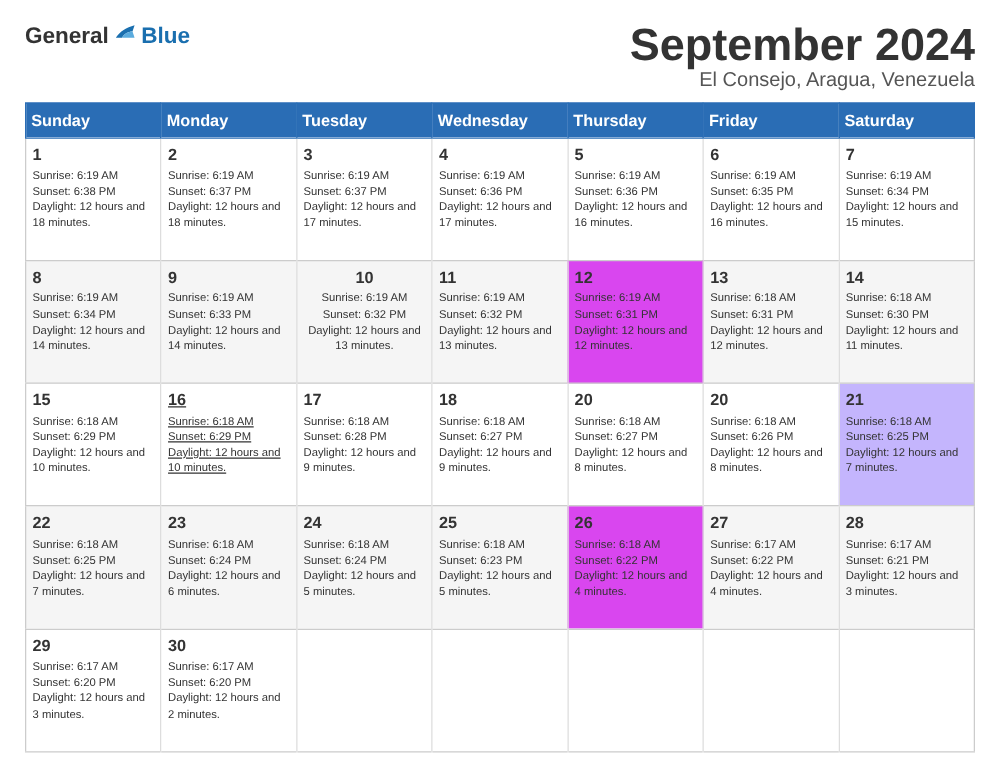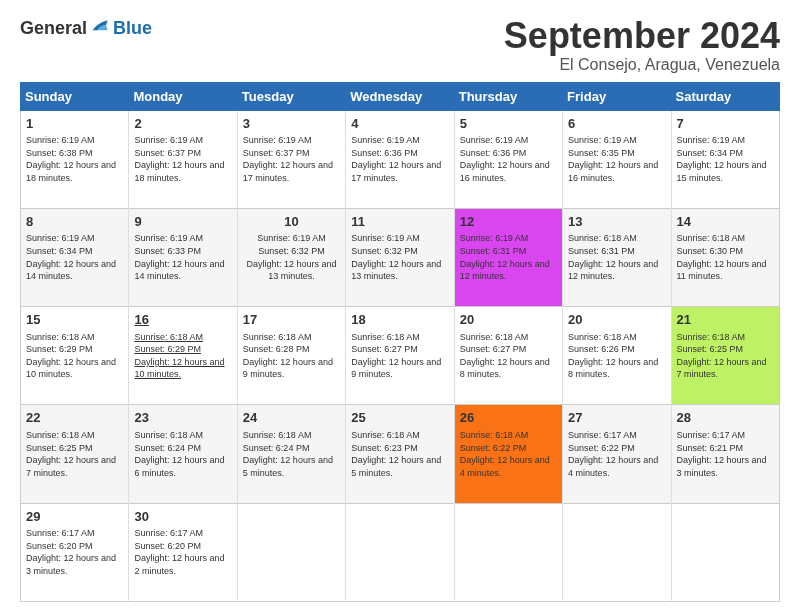--- a/index.html
+++ b/index.html
@@ -224,21 +224,21 @@
             <div class="day-info">Sunrise: 6:18 AM<br>Sunset: 6:27 PM<br>Daylight: 12 hours and 9 minutes.</div>
           </td>
           <td style="background: rgb(255, 255, 255);">
             <span class="day-number">20</span>
             <div class="day-info">Sunrise: 6:18 AM<br>Sunset: 6:27 PM<br>Daylight: 12 hours and 8 minutes.</div>
           </td>
           <td style="background: rgb(255, 255, 255);">
             <span class="day-number">20</span>
             <div class="day-info">Sunrise: 6:18 AM<br>Sunset: 6:26 PM<br>Daylight: 12 hours and 8 minutes.</div>
           </td>
-          <td style="background: #bef264;">
+          <td style="background: #c4b5fd;">
             <span class="day-number">21</span>
             <div class="day-info">Sunrise: 6:18 AM<br>Sunset: 6:25 PM<br>Daylight: 12 hours and 7 minutes.</div>
           </td>
         </tr>
         <tr style="background: rgb(245, 245, 245);">
           <td style="background: rgb(245, 245, 245);">
             <span class="day-number">22</span>
             <div class="day-info">Sunrise: 6:18 AM<br>Sunset: 6:25 PM<br>Daylight: 12 hours and 7 minutes.</div>
           </td>
           <td style="background: rgb(245, 245, 245);">
@@ -246,21 +246,21 @@
             <div class="day-info">Sunrise: 6:18 AM<br>Sunset: 6:24 PM<br>Daylight: 12 hours and 6 minutes.</div>
           </td>
           <td style="background: rgb(245, 245, 245);">
             <span class="day-number">24</span>
             <div class="day-info">Sunrise: 6:18 AM<br>Sunset: 6:24 PM<br>Daylight: 12 hours and 5 minutes.</div>
           </td>
           <td style="background: rgb(245, 245, 245); margin-left: 35px;">
             <span class="day-number">25</span>
             <div class="day-info">Sunrise: 6:18 AM<br>Sunset: 6:23 PM<br>Daylight: 12 hours and 5 minutes.</div>
           </td>
-          <td style="background: #f97316;">
+          <td style="background: #d946ef;">
             <span class="day-number">26</span>
             <div class="day-info">Sunrise: 6:18 AM<br>Sunset: 6:22 PM<br>Daylight: 12 hours and 4 minutes.</div>
           </td>
           <td style="background: rgb(245, 245, 245);">
             <span class="day-number">27</span>
             <div class="day-info">Sunrise: 6:17 AM<br>Sunset: 6:22 PM<br>Daylight: 12 hours and 4 minutes.</div>
           </td>
           <td style="background: rgb(245, 245, 245);">
             <span class="day-number">28</span>
             <div class="day-info">Sunrise: 6:17 AM<br>Sunset: 6:21 PM<br>Daylight: 12 hours and 3 minutes.</div>

